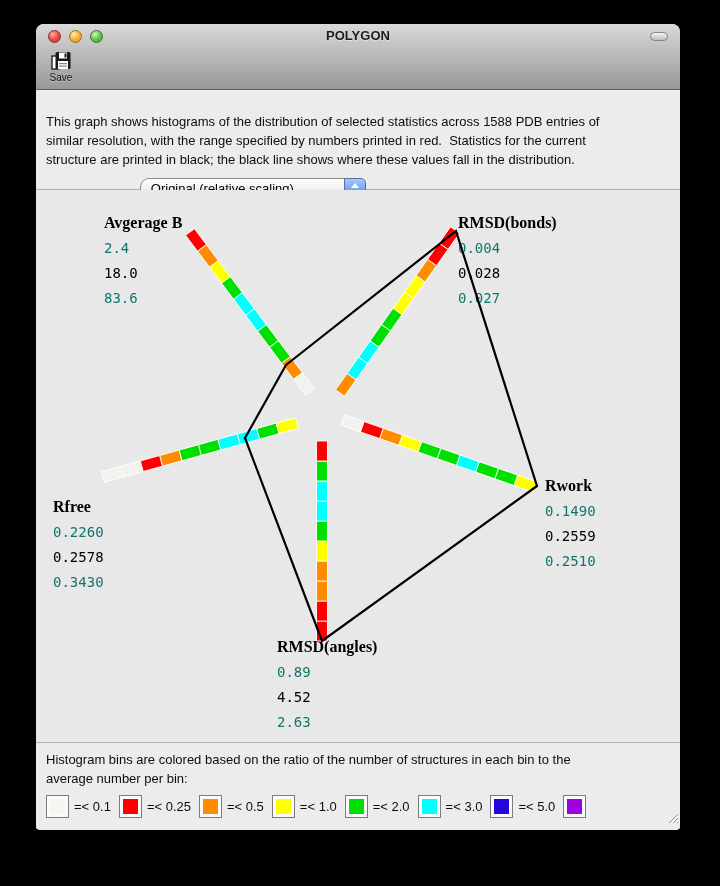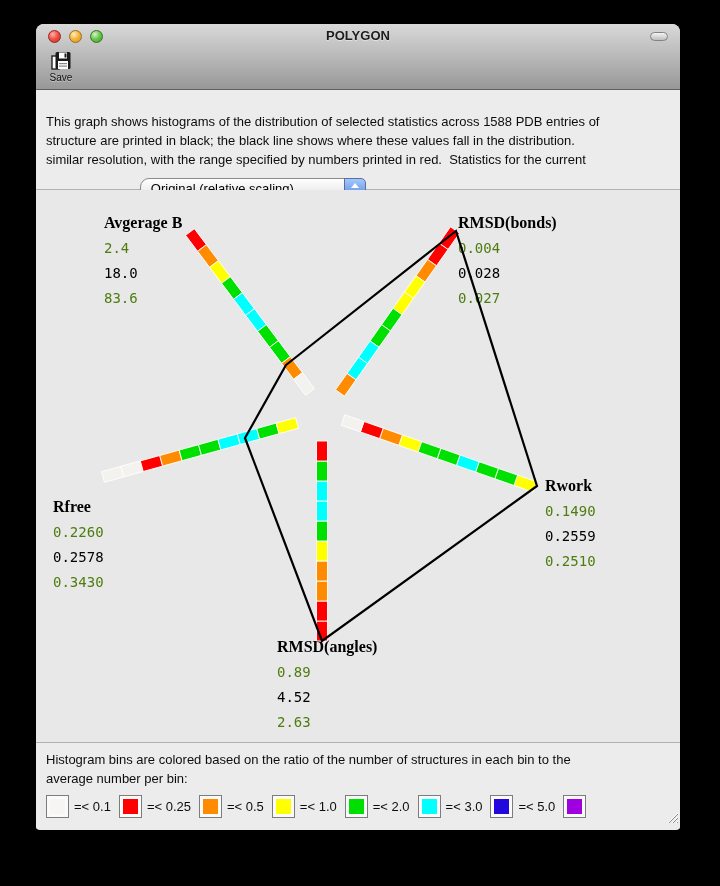--- a/index.html
+++ b/index.html
@@ -55,21 +55,21 @@
            border-left:4px solid transparent; border-right:4px solid transparent; }
   .arrow.up   { top:4px;    border-bottom:5px solid #fff; }
   .arrow.down { bottom:4px; border-top:5px solid #fff; }
 
   
   .plot-panel { position:relative; height:552px; background:#e8e8e8; overflow:hidden; }
   .plot-svg { position:absolute; left:0; top:0; z-index:2; pointer-events:none; }
   .axis-block { position:absolute; z-index:1; }
   .axis-title { font-family:"Liberation Serif", serif; font-weight:bold; font-size:16px; color:#000; white-space:nowrap; }
   .axis-val { font-family:"DejaVu Sans Mono", monospace; font-size:14px; line-height:25px; white-space:nowrap; }
-  .axis-val.red { color:#4d7c0f; }
+  .axis-val.red { color:#0f766e; }
   .axis-val.black { color:#000; }
   .axis-vals { margin-top:4px; }
 
   
   .legend-panel { position:relative; height:87px; background:#ececec; border-top:1px solid #b2b2b2; padding:7px 10px 0 10px; }
   .legend-line { font-size:13px; line-height:19px; color:#0d0d0d; white-space:pre; }
   .bins-row { margin-top:7px; display:flex; align-items:center;text-align:right; }
   .bin-swatch {
     width:23px; height:23px; border:1px solid #7c7c7c; background:#fafafa;
     display:flex; align-items:center; justify-content:center; flex:none;
@@ -106,22 +106,22 @@
             <rect x="8" y="15.5" width="8" height="1.2" fill="#888"></rect>
           </svg>
         </span>
         <span class="save-label">Save</span>
       </div>
     </div>
   </div>
 
   <div class="desc-panel">
     <div class="desc-line">This graph shows histograms of the distribution of selected statistics across 1588 PDB entries of</div>
+    <div class="desc-line">similar resolution, with the range specified by numbers printed in red.  Statistics for the current</div>
     <div class="desc-line">structure are printed in black; the black line shows where these values fall in the distribution.</div>
-    <div class="desc-line">similar resolution, with the range specified by numbers printed in red.  Statistics for the current</div>
     <div class="scheme-row">
       <span class="scheme-label">Color scheme:</span>
       <div class="dropdown">
         <div class="dropdown-text">Original (relative scaling)</div>
         <div class="stepper">
           <div class="arrow up"></div>
           <div class="arrow down"></div>
         </div>
       </div>
     </div>

